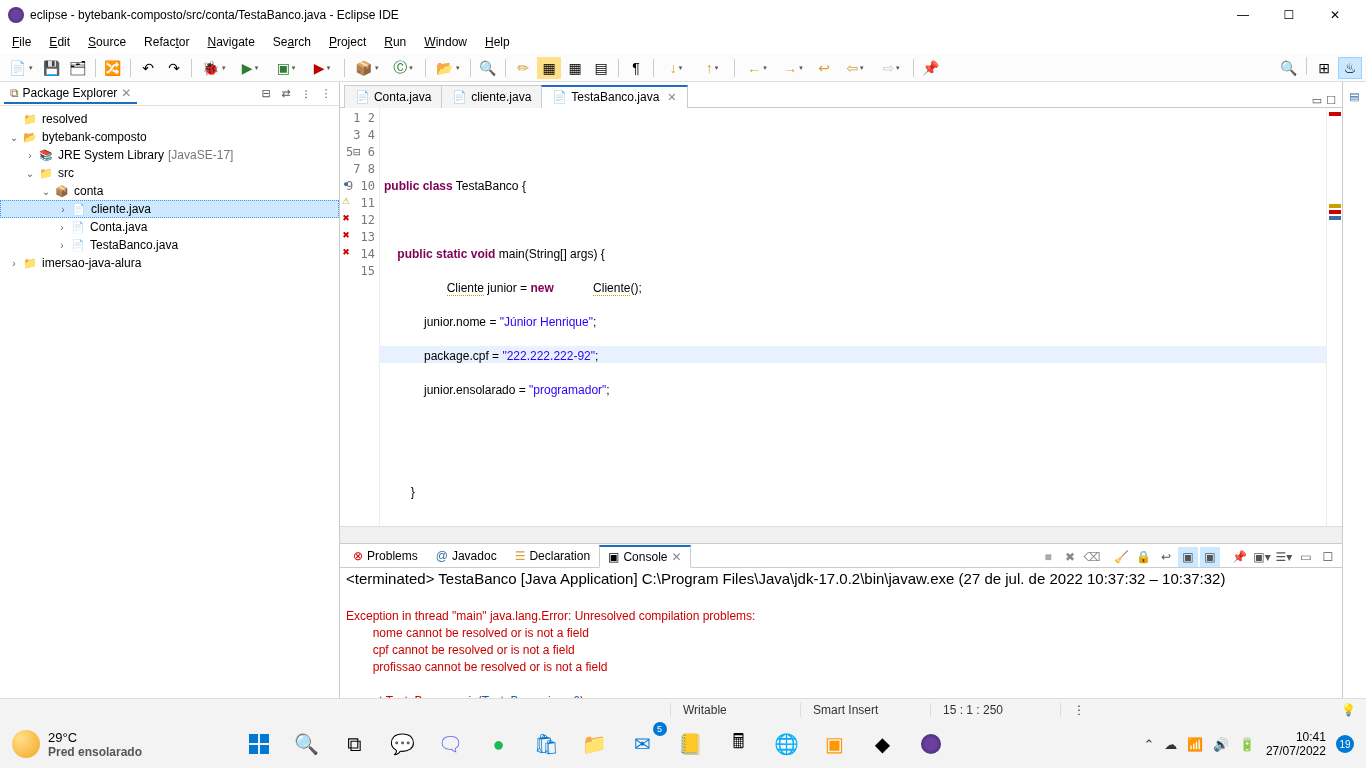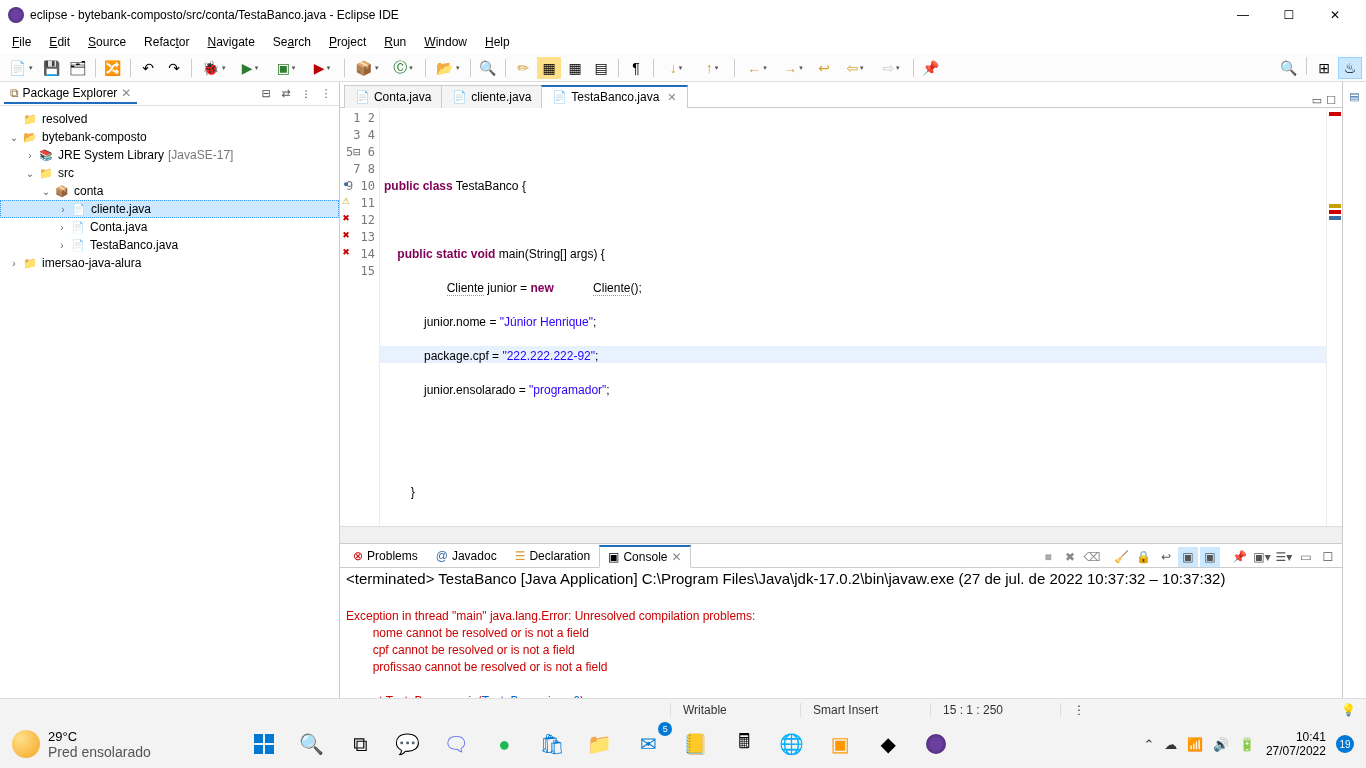--- a/index.html
+++ b/index.html
@@ -378,21 +378,21 @@
   <div class="cell" style="width:130px;">15 : 1 : 250</div>
   <div class="cell">⋮</div>
   <div class="bulb">💡</div>
 </div>
 
 <div class="taskbar">
   <div class="weather">
     <div class="weather-icon"></div>
     <div>
       <div style="font-size:13px;">29°C</div>
-      <div style="font-size:14px;color:#555;">Pred ensolarado</div>
+      <div style="font-size:12px;color:#555;font-weight:bold;">Pred ensolarado</div>
     </div>
   </div>
   <div class="task-icons">
     <div class="ti">
         <span style="display:grid;grid-template:repeat(2,9px)/repeat(2,9px);gap:2px;">
           <span style="background:#0078d4;"></span>
           <span style="background:#0078d4;"></span>
           <span style="background:#0078d4;"></span>
           <span style="background:#0078d4;"></span>
         </span>

